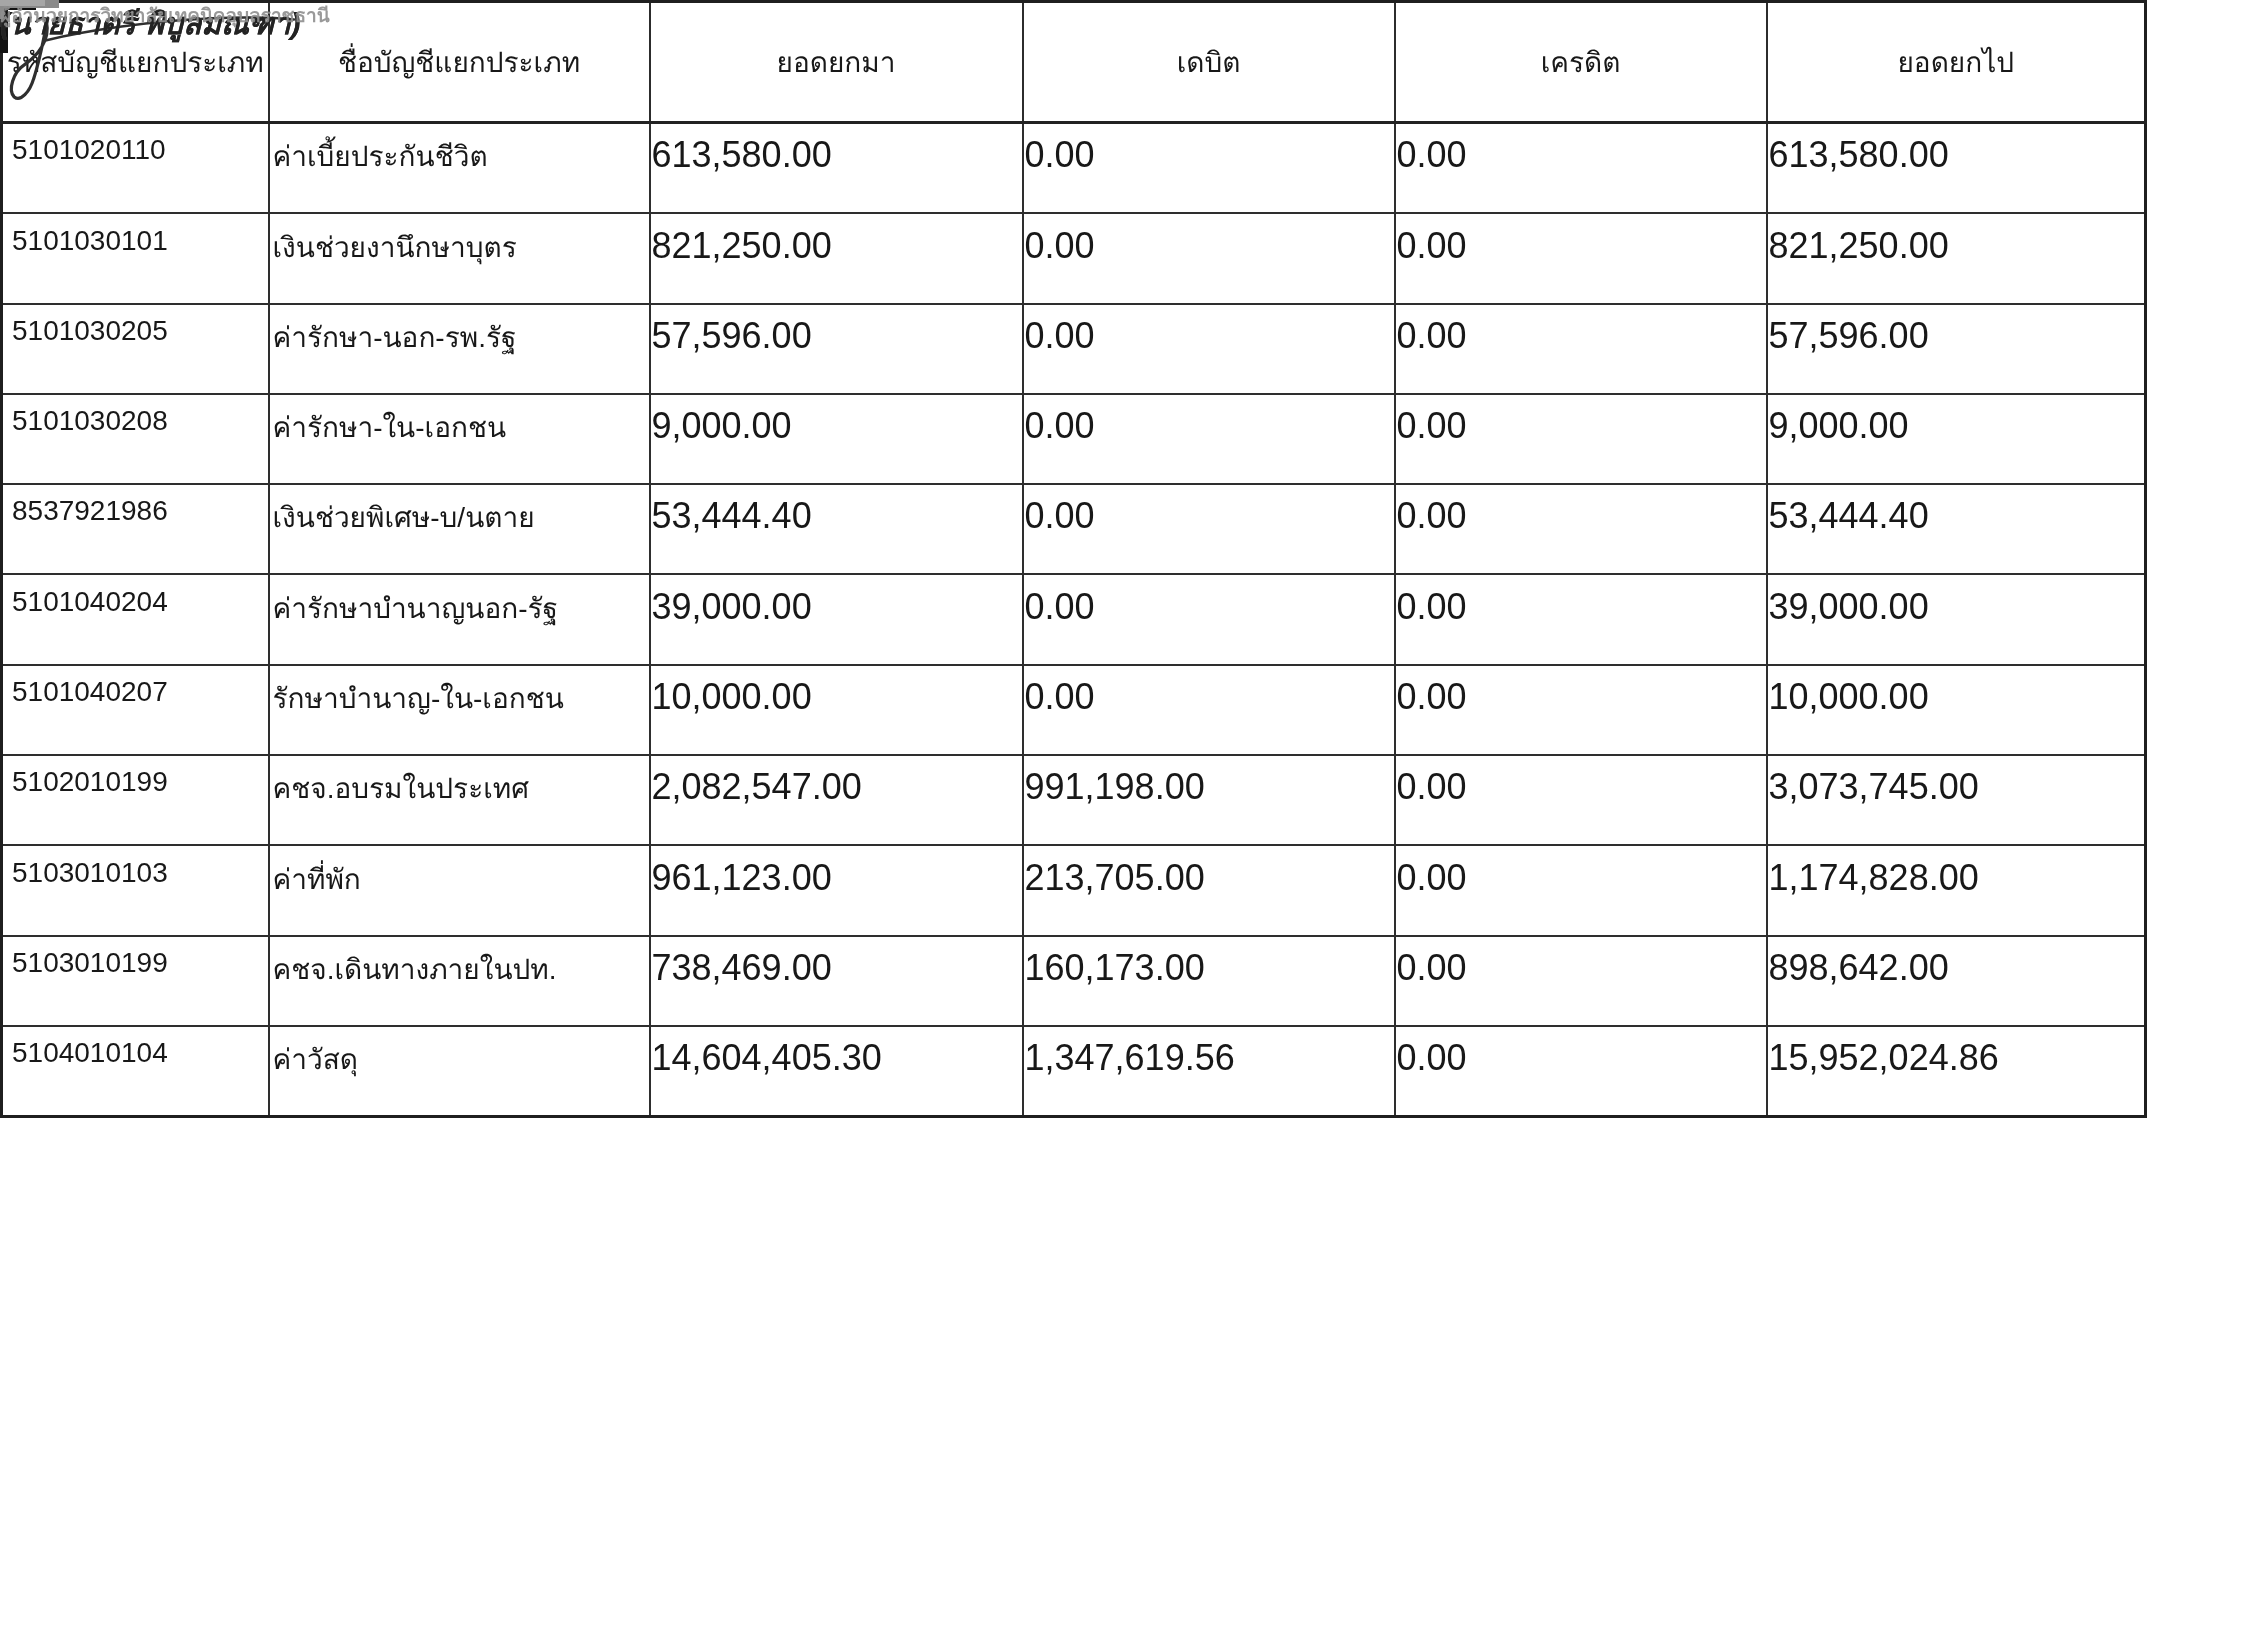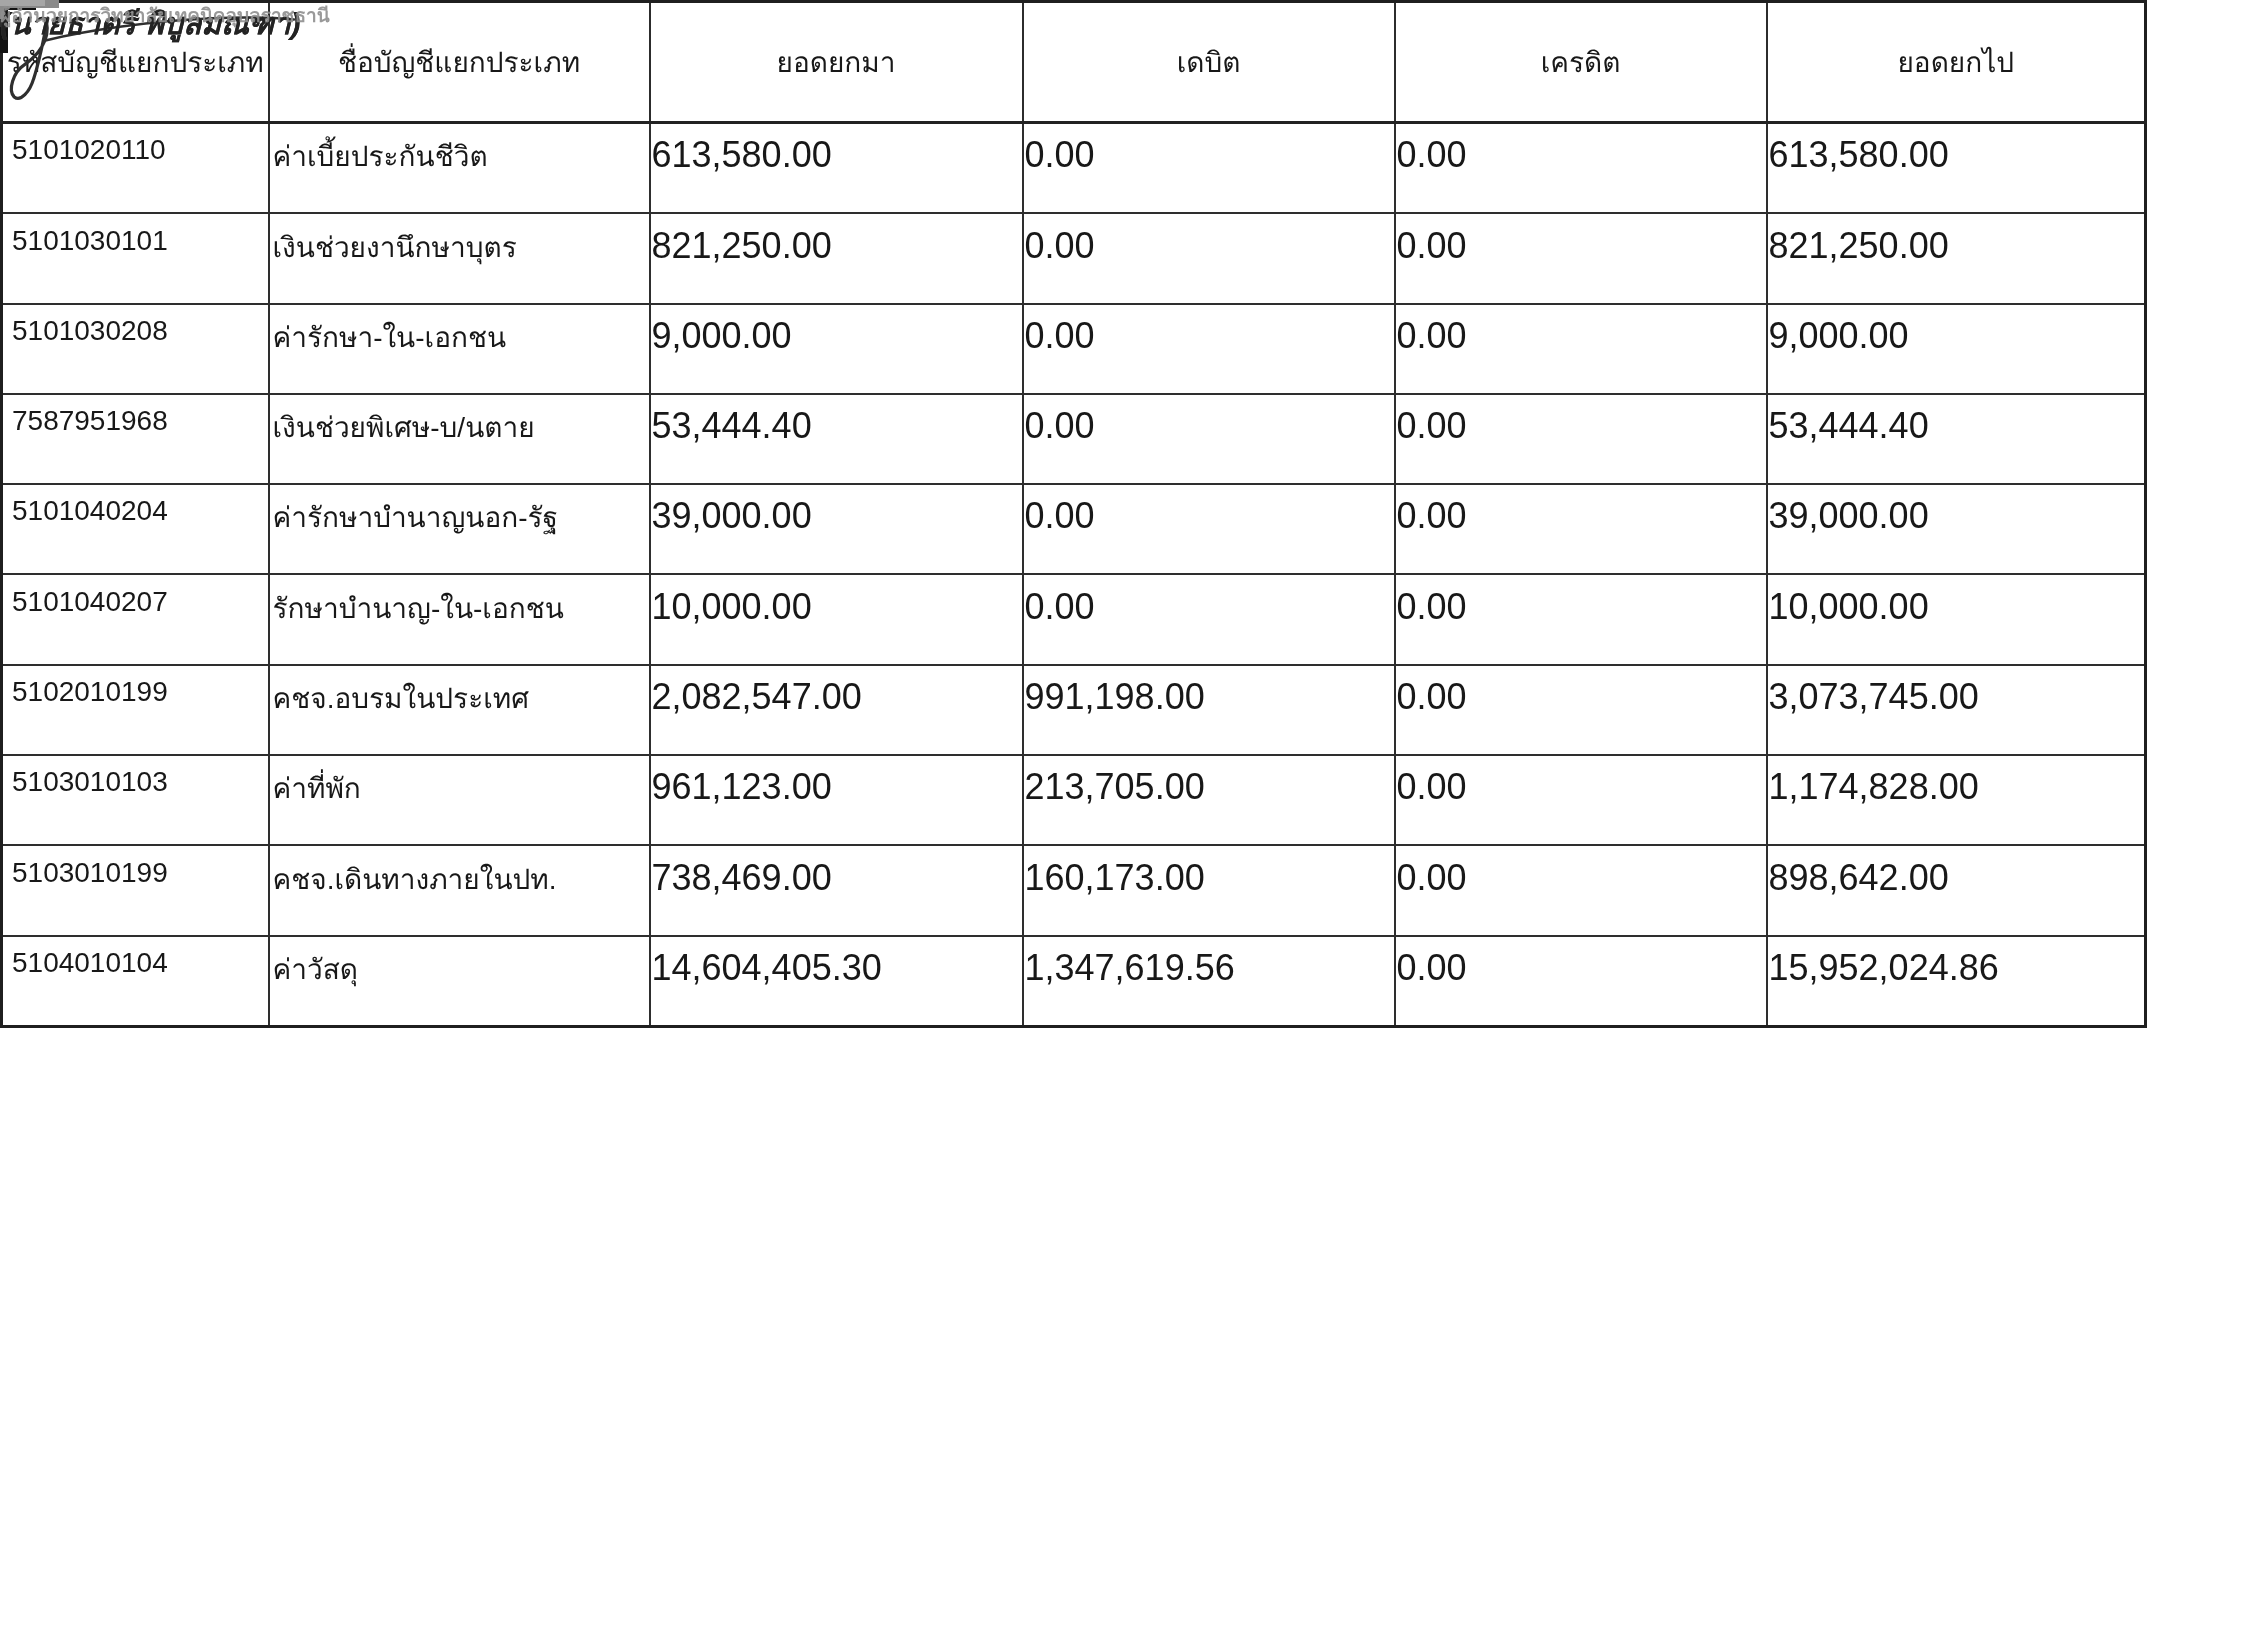--- a/index.html
+++ b/index.html
@@ -113,29 +113,37 @@
         </tr>
         <tr>
           <td class="code">5101030101</td>
           <td class="name">เงินช่วยงานึกษาบุตร</td>
           <td class="num">821,250.00</td>
           <td class="num">0.00</td>
           <td class="num">0.00</td>
           <td class="num">821,250.00</td>
         </tr>
         <tr>
+          <td class="code">5101030205</td>
+          <td class="name">ค่ารักษา-นอก-รพ.รัฐ</td>
+          <td class="num">57,596.00</td>
+          <td class="num">0.00</td>
+          <td class="num">0.00</td>
+          <td class="num">57,596.00</td>
+        </tr>
+        <tr>
           <td class="code">5101030208</td>
           <td class="name">ค่ารักษา-ใน-เอกชน</td>
           <td class="num">9,000.00</td>
           <td class="num">0.00</td>
           <td class="num">0.00</td>
           <td class="num">9,000.00</td>
         </tr>
         <tr>
-          <td class="code">7587951968</td>
+          <td class="code">8537921986</td>
           <td class="name">เงินช่วยพิเศษ-บ/นตาย</td>
           <td class="num">53,444.40</td>
           <td class="num">0.00</td>
           <td class="num">0.00</td>
           <td class="num">53,444.40</td>
         </tr>
         <tr>
           <td class="code">5101040204</td>
           <td class="name">ค่ารักษาบำนาญนอก-รัฐ</td>
           <td class="num">39,000.00</td>

